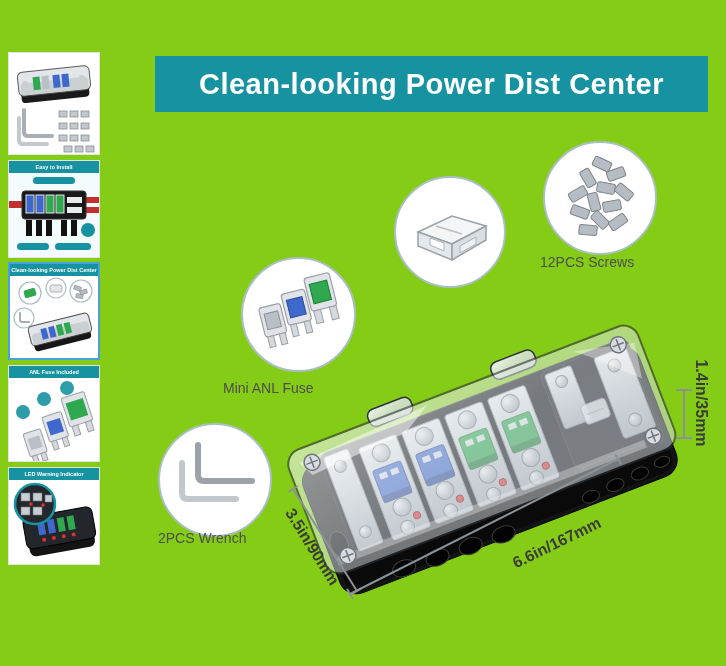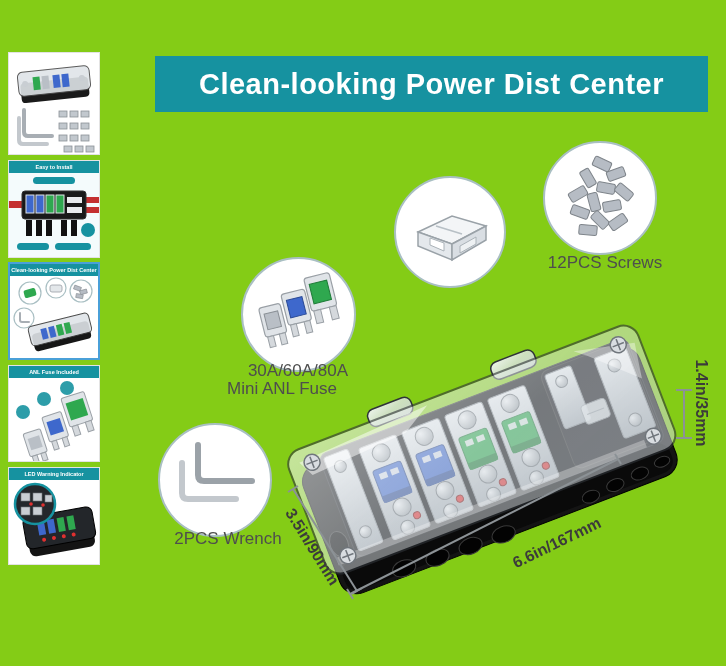--- a/index.html
+++ b/index.html
@@ -19,21 +19,21 @@
   .thumb svg{display:block;}
 
   
   .banner{position:absolute;left:155px;top:56px;width:553px;height:56px;background:var(--teal);
     display:flex;align-items:center;justify-content:center;}
   .banner-text{color:#ffffff;font-size:29px;font-weight:bold;letter-spacing:.5px;}
 
   
   .callout-circle{position:absolute;border:2px solid var(--circle-stroke);border-radius:50%;
     background:#fff;display:flex;align-items:center;justify-content:center;}
-  .callout-label{position:absolute;color:var(--label-gray);font-size:17px;text-align:center;
+  .callout-label{position:absolute;color:var(--label-gray);font-size:14px;text-align:left;
     line-height:19px;white-space:nowrap;}
 
   
   .dim-label{position:absolute;color:var(--dim-gray);font-size:16px;font-weight:bold;
     text-align:center;white-space:nowrap;height:22px;line-height:22px;}
   .dim-rot90{transform:rotate(90deg);}
   .dim-rot58{transform:rotate(58deg);}
   .dim-rotm26{transform:rotate(-26deg);}
 
   .overlay{position:absolute;left:0;top:0;pointer-events:none;}
@@ -238,22 +238,21 @@
         </g>
         <g>
           <rect x="65" y="18" width="26" height="34" rx="3" fill="#e0e4e8" stroke="#9aa0a6" stroke-width="1.2"></rect>
           <rect x="69" y="25" width="18" height="20" fill="#2fa84f" stroke="#1f7d38"></rect>
           <rect x="67" y="52" width="7" height="13" fill="#d5d9dd" stroke="#9aa0a6"></rect>
           <rect x="83" y="52" width="7" height="13" fill="#d5d9dd" stroke="#9aa0a6"></rect>
         </g>
       </g>
     </svg>
   </div>
-  <div class="callout-label" style="left:223px;top:361px;width:150px;">30A/60A/80A</div>
-  <div class="callout-label" style="left:207px;top:379px;width:150px;">Mini ANL Fuse</div>
+  <div class="callout-label" style="left:223px;top:379px;width:150px;">Mini ANL Fuse</div>
 
   <div class="callout-circle" style="left:158px;top:423px;width:114px;height:114px;">
     <svg width="102" height="102" viewBox="0 0 102 102">
       <path d="M34 16 v30 q0 6 6 6 h48" fill="none" stroke="#9ba2a8" stroke-width="6" stroke-linecap="round"></path>
       <path d="M18 34 v30 q0 6 6 6 h48" fill="none" stroke="#c3c8cd" stroke-width="6" stroke-linecap="round"></path>
     </svg>
   </div>
   <div class="callout-label" style="left:158px;top:529px;width:140px;">2PCS Wrench</div>
 
   <svg class="overlay" style="left:270px;top:308px;" width="430" height="310" viewBox="0 0 430 310">

